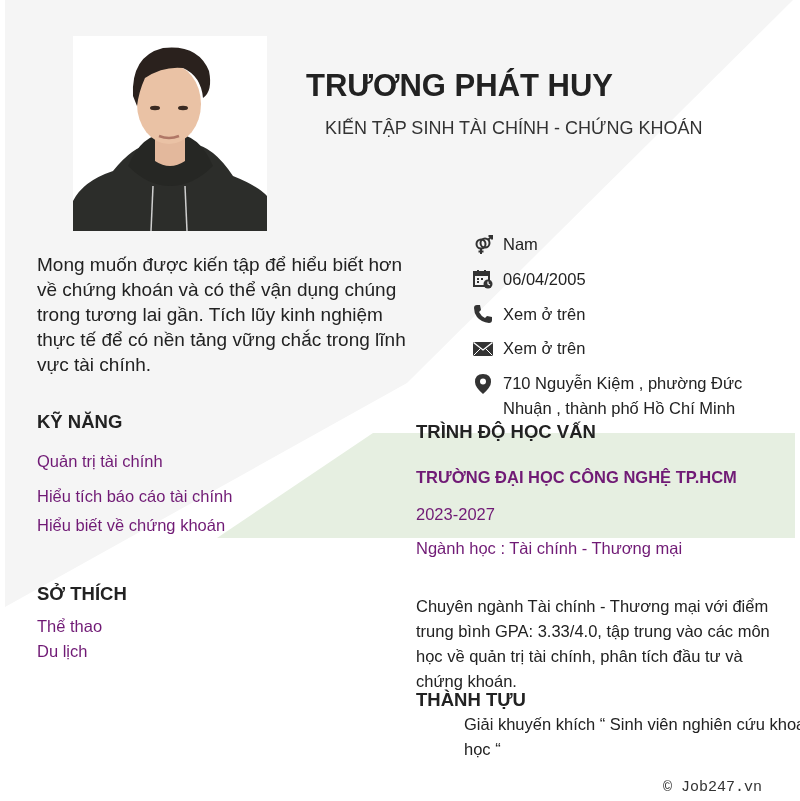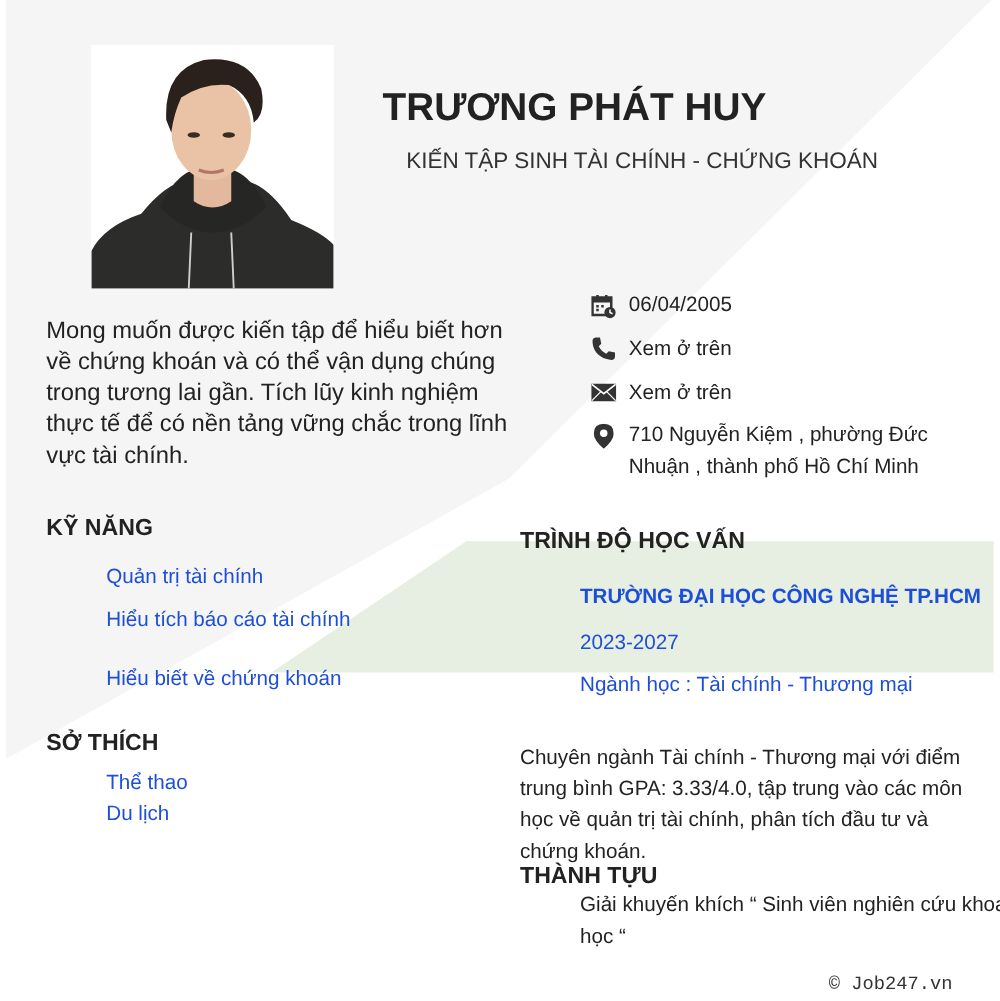--- a/index.html
+++ b/index.html
@@ -8,21 +8,21 @@
   .abs { position:absolute; }
   .photo { position:absolute; left:73px; top:36px; width:194px; height:195px; background:#ffffff; overflow:hidden; }
   .name { left:306px; top:68px; font-size:31px; font-weight:bold; color:#222; letter-spacing:0px; white-space:nowrap; }
   .jobtitle { left:325px; top:118px; font-size:18px; color:#333; white-space:nowrap; }
   .summary { left:37px; top:252px; width:380px; font-size:19px; line-height:25px; color:#222; }
   .contact { left:472px; top:232px; width:290px; }
   .crow { display:flex; align-items:flex-start; height:34.8px; font-size:16.5px; line-height:25px; }
   .crow .ic { width:22px; height:25px; margin-right:9px; display:flex; align-items:center; justify-content:center; flex:none; }
   .crow.addr { height:auto; }
   .sec-title { font-size:18.5px; font-weight:bold; color:#222; white-space:nowrap; }
-  .item { font-size:16.5px; color:#1d4ed8; white-space:nowrap;margin-left:48px; }
+  .item { font-size:16.5px; color:#701a75; white-space:nowrap; }
   .foot { left:663px; top:779px; font-family:"Liberation Mono", "DejaVu Sans Mono", monospace; font-size:15px; color:#333; white-space:nowrap; }
 </style>
 </head>
 <body>
 
 <svg class="bg" width="800" height="801" viewBox="0 0 800 801">
   <polygon points="5,0 793,0 407,383 5,607" fill="#f5f5f5"></polygon>
   <polygon points="373,433 795,433 795,538 217,538" fill="#e6efe1"></polygon>
 </svg>
 
@@ -49,20 +49,33 @@
     <line x1="112" y1="150" x2="114" y2="195" stroke="#cfcfcf" stroke-width="1.5"></line>
   </svg>
 </div>
 
 <div class="abs name">TRƯƠNG PHÁT HUY</div>
 <div class="abs jobtitle">KIẾN TẬP SINH TÀI CHÍNH - CHỨNG KHOÁN</div>
 
 <div class="abs summary">Mong muốn được kiến tập để hiểu biết hơn về chứng khoán và có thể vận dụng chúng trong tương lai gần. Tích lũy kinh nghiệm thực tế để có nền tảng vững chắc trong lĩnh vực tài chính.</div>
 
 <div class="abs contact">
+  <div class="crow">
+    <span class="ic">
+      <svg width="20" height="20" viewBox="0 0 20 20">
+        <circle cx="8" cy="9" r="4.5" fill="none" stroke="#333" stroke-width="2"></circle>
+        <circle cx="12" cy="8" r="4.5" fill="none" stroke="#333" stroke-width="2"></circle>
+        <line x1="8" y1="13.5" x2="8" y2="19" stroke="#333" stroke-width="2"></line>
+        <line x1="5.5" y1="16.5" x2="10.5" y2="16.5" stroke="#333" stroke-width="2"></line>
+        <line x1="15" y1="5" x2="19" y2="1" stroke="#333" stroke-width="2"></line>
+        <polyline points="15.5,1 19,1 19,4.5" fill="none" stroke="#333" stroke-width="2"></polyline>
+      </svg>
+    </span>
+    <span>Nam</span>
+  </div>
   <div class="crow">
     <span class="ic">
       <svg width="20" height="20" viewBox="0 0 20 20">
         <rect x="1" y="3" width="15" height="14" fill="none" stroke="#333" stroke-width="2"></rect>
         <rect x="1" y="3" width="15" height="4" fill="#333"></rect>
         <line x1="5" y1="1" x2="5" y2="5" stroke="#333" stroke-width="2"></line>
         <line x1="12" y1="1" x2="12" y2="5" stroke="#333" stroke-width="2"></line>
         <rect x="4" y="9" width="2" height="2" fill="#333"></rect>
         <rect x="8" y="9" width="2" height="2" fill="#333"></rect>
         <rect x="4" y="12" width="2" height="2" fill="#333"></rect>
@@ -98,21 +111,21 @@
         <circle cx="8" cy="7.5" r="3" fill="#fff"></circle>
       </svg>
     </span>
     <span style="width:240px;">710 Nguyễn Kiệm , phường Đức Nhuận , thành phố Hồ Chí Minh</span>
   </div>
 </div>
 
 <div class="abs sec-title" style="left:37px; top:411px;">KỸ NĂNG</div>
 <div class="abs item" style="left:37px; top:452px;">Quản trị tài chính</div>
 <div class="abs item" style="left:37px; top:487px;">Hiểu tích báo cáo tài chính</div>
-<div class="abs item" style="left:37px; top:534px;">Hiểu biết về chứng khoán</div>
+<div class="abs item" style="left:37px; top:516px;">Hiểu biết về chứng khoán</div>
 
 <div class="abs sec-title" style="left:37px; top:583px;">SỞ THÍCH</div>
 <div class="abs item" style="left:37px; top:617px;">Thể thao</div>
 <div class="abs item" style="left:37px; top:642px;">Du lịch</div>
 
 <div class="abs sec-title" style="left:416px; top:421px;">TRÌNH ĐỘ HỌC VẤN</div>
 <div class="abs item" style="left:416px; top:468px; font-weight:bold;">TRƯỜNG ĐẠI HỌC CÔNG NGHỆ TP.HCM</div>
 <div class="abs item" style="left:416px; top:505px;">2023-2027</div>
 <div class="abs item" style="left:416px; top:539px;">Ngành học : Tài chính - Thương mại</div>
 <div class="abs" style="left:416px; top:571px; width:370px; font-size:16.5px; line-height:25px; color:#222;margin-top:23px;">Chuyên ngành Tài chính - Thương mại với điểm trung bình GPA: 3.33/4.0, tập trung vào các môn học về quản trị tài chính, phân tích đầu tư và chứng khoán.</div>

